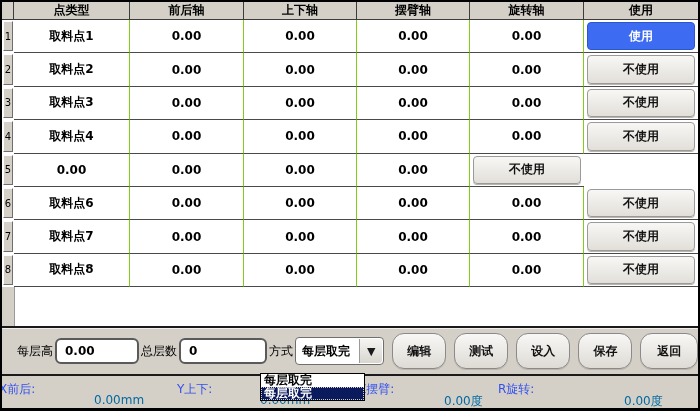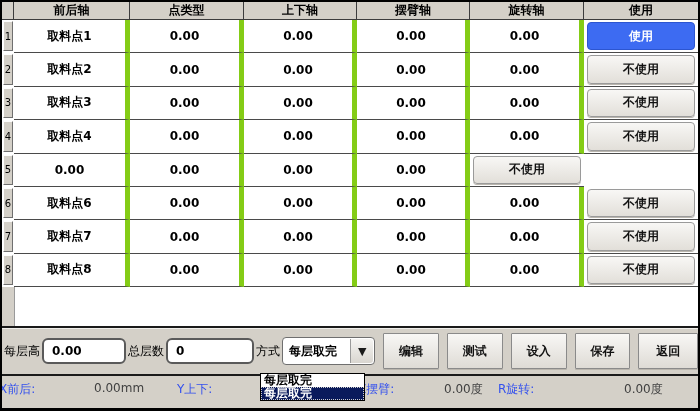--- a/index.html
+++ b/index.html
@@ -35,21 +35,21 @@
   .gutbox{
     width:100%;height:100%;box-sizing:border-box;
     background:#d4d0c8;
     border:1px solid;border-color:#fdfdfd #6f6f6f #6f6f6f #fdfdfd;
     display:flex;align-items:center;justify-content:center;
     font-size:10px;color:#000;
   }
   .cell{
     box-sizing:border-box;
     background:#fff;
-    border-right:5px solid #84cc16;
+    border-right:1px solid #84cc16;
     border-bottom:1px solid #4a4a4a;
     display:flex;align-items:center;justify-content:center;
     font-size:12px;font-weight:600;color:#000;
   }
   .usecell{border-right:none;padding:2px 3px;}
   .usebtn{
     width:100%;height:100%;
     box-sizing:border-box;
     border:1px solid #9a9a9a;border-radius:4px;
     background:linear-gradient(#f8f7f5,#e2dfd9);
@@ -66,21 +66,21 @@
   
   .filler{flex:1;background:#fff;display:flex;}
   .filler .strip{width:12px;background:#d4d0c8;border-right:1px solid #9a9a9a;}
   
   .controlbar{
     height:48px;box-sizing:border-box;
     background:#d4d0c8;
     border-top:2px solid #1a1a1a;
     box-shadow:inset 0 1px 0 #efeeea;
     display:flex;align-items:center;
-    padding-left:2px;
+    padding-left:15px;
   }
   .lbl{font-size:12px;color:#000;white-space:nowrap;}
   .txtinput{
     width:72px;height:22px;
     margin:0 2px;
     border:2px solid #5a5a5a;border-radius:6px;
     font-family:inherit;font-size:12px;font-weight:600;color:#000;
     padding:0 0 0 8px;outline:none;background:#fff;
   }
   .combo{
@@ -95,21 +95,21 @@
   .combo-arrow{
     position:absolute;top:1px;right:1px;bottom:1px;width:22px;
     background:linear-gradient(#f5f4f2,#d9d6d0);
     border-left:1px solid #9a9a9a;
     border-radius:0 3px 3px 0;
     display:flex;align-items:center;justify-content:center;
     font-size:11px;color:#1a1a1a;font-weight:bold;
   }
   .actbtn{
     width:59px;height:36px;margin-left:8px;
-    border:1px solid #8a8a8a;border-radius:1px;
+    border:1px solid #8a8a8a;border-radius:12px;
     background:linear-gradient(#f8f7f5,#dedbd5);
     box-shadow:0 1px 0 #b9b5ad;
     font-family:inherit;font-size:12px;font-weight:600;color:#111;
     cursor:pointer;
   }
   .actbtn.wide{width:63px;text-align:center;}
   
   .popup{
     position:absolute;
     left:258px;top:371px;width:105px;
@@ -130,31 +130,31 @@
   
   .statusbar{
     position:relative;
     height:34px;box-sizing:border-box;
     background:#d4d0c8;
     border-top:2px solid #1a1a1a;
     font-size:12px;font-weight:normal;
   }
   .st{position:absolute;top:5px;white-space:nowrap;}
   .st.blue{color:#3350ee;}
-  .st.val{color:#404040;}
+  .st.val{color:#0369a1;margin-top:12px;}
 </style>
 </head>
 <body>
 
 <div class="screen">
 
   <div class="grid thead">
     <div class="hcorner"></div>
+    <div class="hcell">点类型</div>
     <div class="hcell">前后轴</div>
-    <div class="hcell">点类型</div>
     <div class="hcell">上下轴</div>
     <div class="hcell">摆臂轴</div>
     <div class="hcell">旋转轴</div>
     <div class="hcell">使用</div>
   </div>
 
   <div class="grid row">
     <div class="gut">
         <div class="gutbox">1</div>
       </div>

